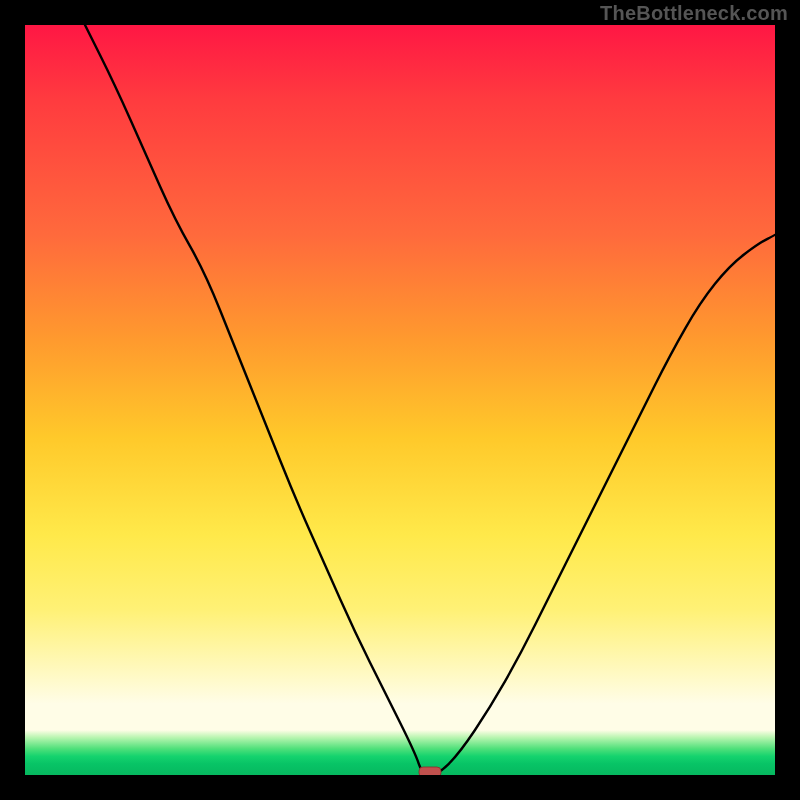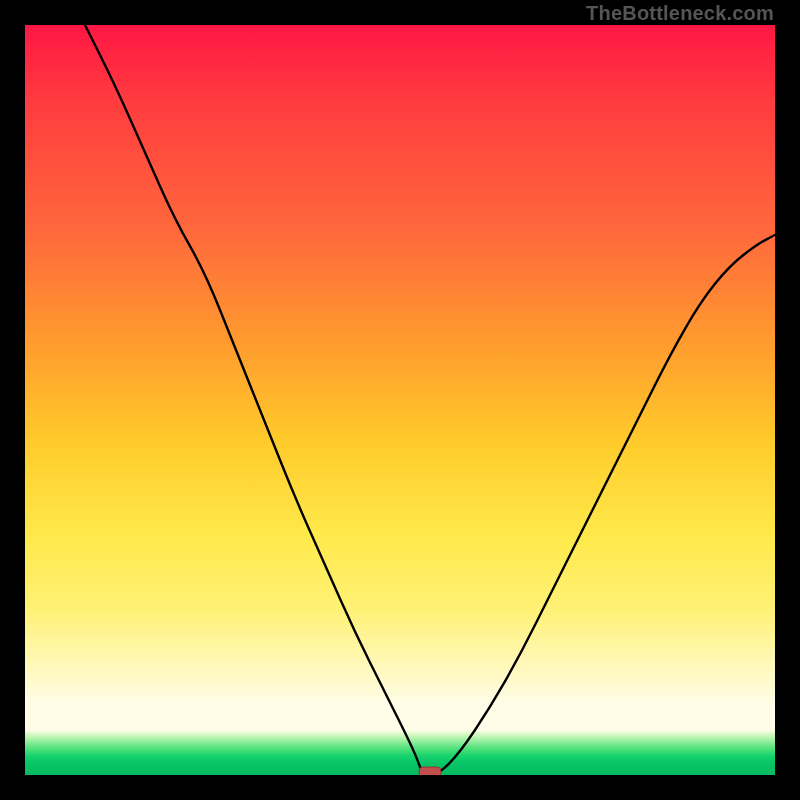--- a/index.html
+++ b/index.html
@@ -13,21 +13,21 @@
   }
   .frame {
     position: relative;
     width: 800px;
     height: 800px;
     background: #000;
   }
   .watermark {
     position: absolute;
     top: 2px;
-    right: 26px;
+    right: 12px;
     color: #555;
     font-size: 20px;
     font-weight: 600;
     letter-spacing: 0.2px;
     z-index: 10;
   }
   .plot-area {
     position: absolute;
     left: 25px;
     top: 25px;

